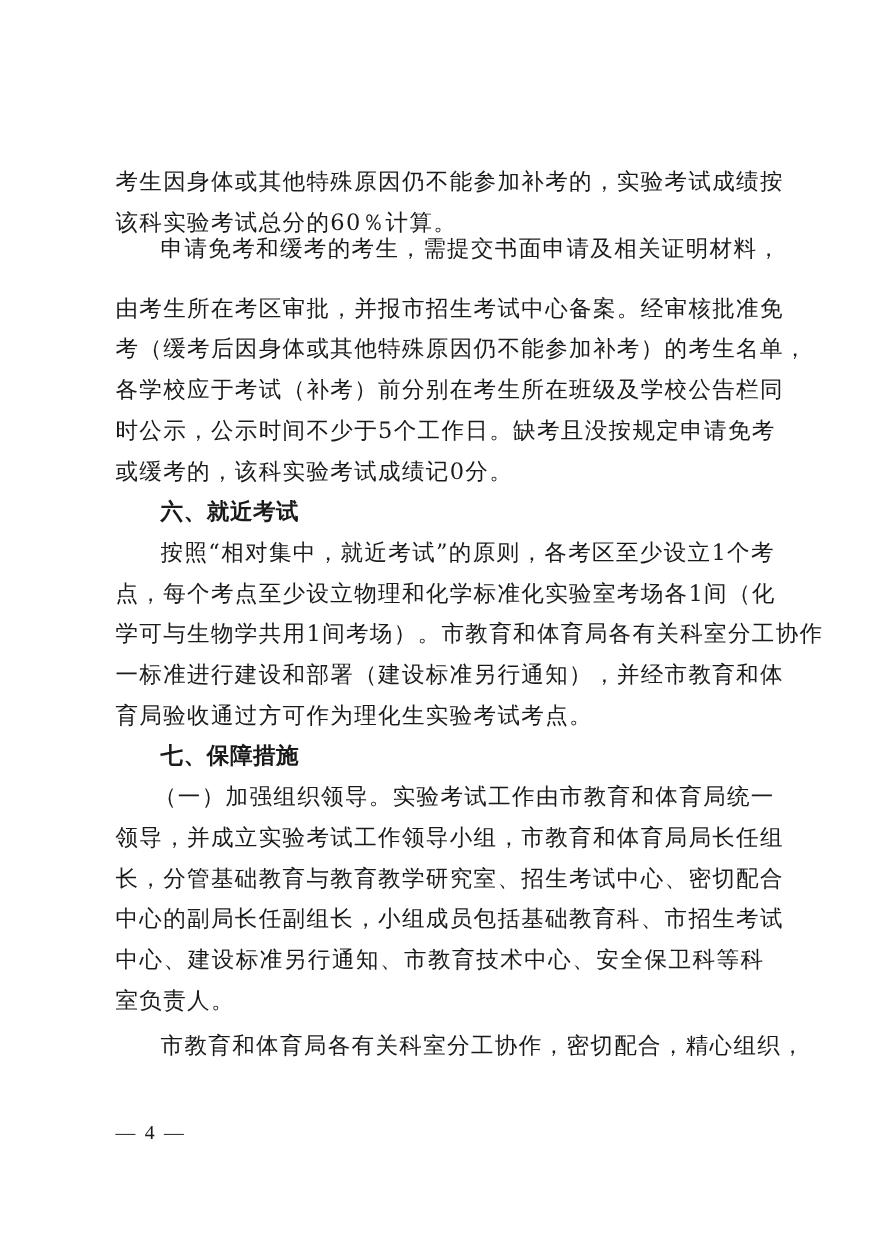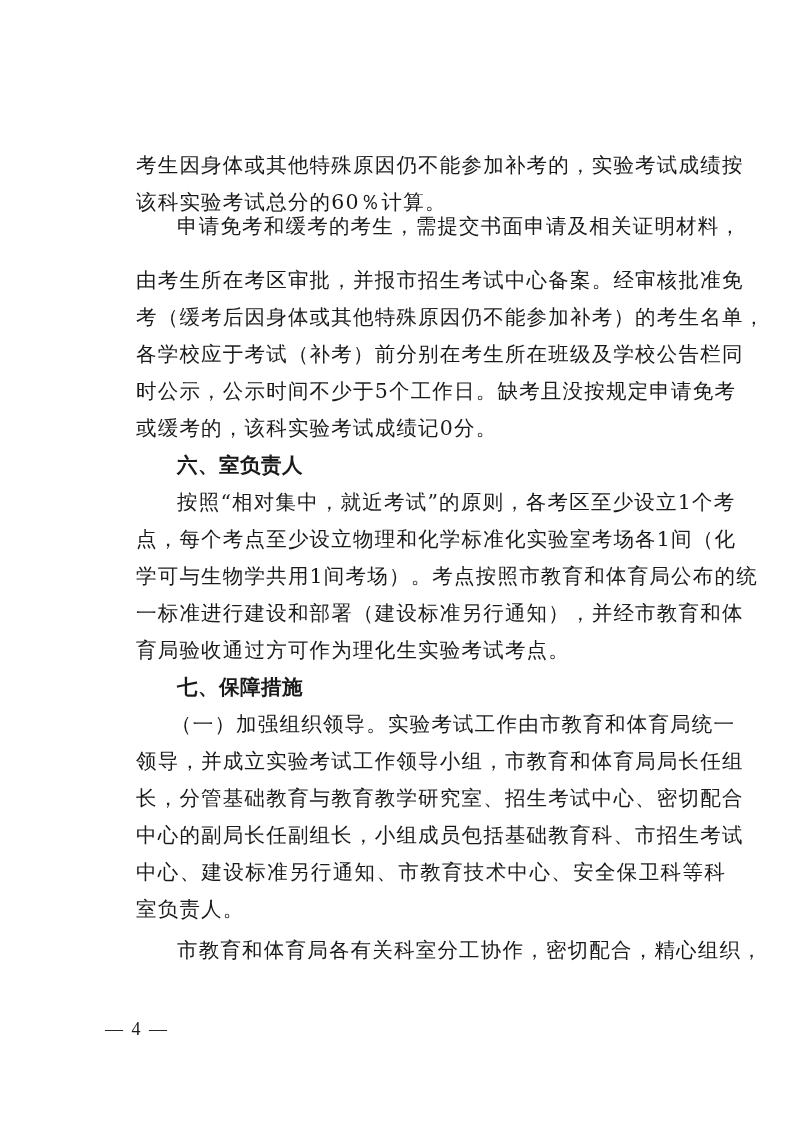--- a/index.html
+++ b/index.html
@@ -1,42 +1,42 @@
 <!DOCTYPE html>
 <html><head>
   <meta charset="utf-8">
   <style>
     html, body { margin: 0; padding: 0; background: #ffffff; }
     body { width: 800px; height: 1131px; position: relative; overflow: hidden;
       font-family: "DejaVu Serif", "Liberation Serif", serif; color: #1a1a1a; }
     .page { position: absolute; left: 0; top: 0; width: 800px; height: 1131px; background: #fff; }
     .line { position: absolute; left: 105px; width: 590px; height: 36px;
-      font-size: 20.5px; line-height: 36px; white-space: nowrap; letter-spacing: 1.2px; margin-left: 31px; }
+      font-size: 20.5px; line-height: 36px; white-space: nowrap; letter-spacing: 1.2px; }
     .line.justify { text-align-last: justify; text-align: justify; }
     .indent { left: 146px; width: 549px; }
     .heading { font-family: "DejaVu Sans", "Liberation Sans", sans-serif; font-weight: bold; letter-spacing: 0.5px; }
     .page-number { position: absolute; left: 105px; top: 1017px; font-size: 18px; line-height: 24px;
       font-family: "Liberation Serif", "DejaVu Serif", serif; letter-spacing: 2px; }
   </style>
 </head>
 <body>
 
 <div class="page">
   <div class="line justify" style="top:147px">考生因身体或其他特殊原因仍不能参加补考的，实验考试成绩按</div>
   <div class="line" style="top:184px">该科实验考试总分的60％计算。</div>
   <div class="line justify indent" style="top:208px">申请免考和缓考的考生，需提交书面申请及相关证明材料，</div>
   <div class="line justify" style="top:262px">由考生所在考区审批，并报市招生考试中心备案。经审核批准免</div>
   <div class="line justify" style="top:336px">各学校应于考试（补考）前分别在考生所在班级及学校公告栏同</div>
   <div class="line justify" style="top:299px">考（缓考后因身体或其他特殊原因仍不能参加补考）的考生名单，</div>
   <div class="line justify" style="top:373px">时公示，公示时间不少于5个工作日。缺考且没按规定申请免考</div>
   <div class="line" style="top:410px">或缓考的，该科实验考试成绩记0分。</div>
-  <div class="line heading indent" style="top:447px">六、室负责人</div>
+  <div class="line heading indent" style="top:447px">六、就近考试</div>
   <div class="line justify indent" style="top:484px">按照“相对集中，就近考试”的原则，各考区至少设立1个考</div>
   <div class="line justify" style="top:521px">点，每个考点至少设立物理和化学标准化实验室考场各1间（化</div>
-  <div class="line justify" style="top:558px">学可与生物学共用1间考场）。考点按照市教育和体育局公布的统</div>
+  <div class="line justify" style="top:558px">学可与生物学共用1间考场）。市教育和体育局各有关科室分工协作</div>
   <div class="line justify" style="top:595px">一标准进行建设和部署（建设标准另行通知），并经市教育和体</div>
   <div class="line heading indent" style="top:669px">七、保障措施</div>
   <div class="line" style="top:632px">育局验收通过方可作为理化生实验考试考点。</div>
   <div class="line justify indent" style="top:706px; left:140px; width:555px;">（一）加强组织领导。实验考试工作由市教育和体育局统一</div>
   <div class="line justify" style="top:743px">领导，并成立实验考试工作领导小组，市教育和体育局局长任组</div>
   <div class="line justify" style="top:780px">长，分管基础教育与教育教学研究室、招生考试中心、密切配合</div>
   <div class="line justify" style="top:817px">中心的副局长任副组长，小组成员包括基础教育科、市招生考试</div>
   <div class="line justify" style="top:854px">中心、建设标准另行通知、市教育技术中心、安全保卫科等科</div>
   <div class="line" style="top:891px">室负责人。</div>
   <div class="line justify indent" style="top:932px">市教育和体育局各有关科室分工协作，密切配合，精心组织，</div>

